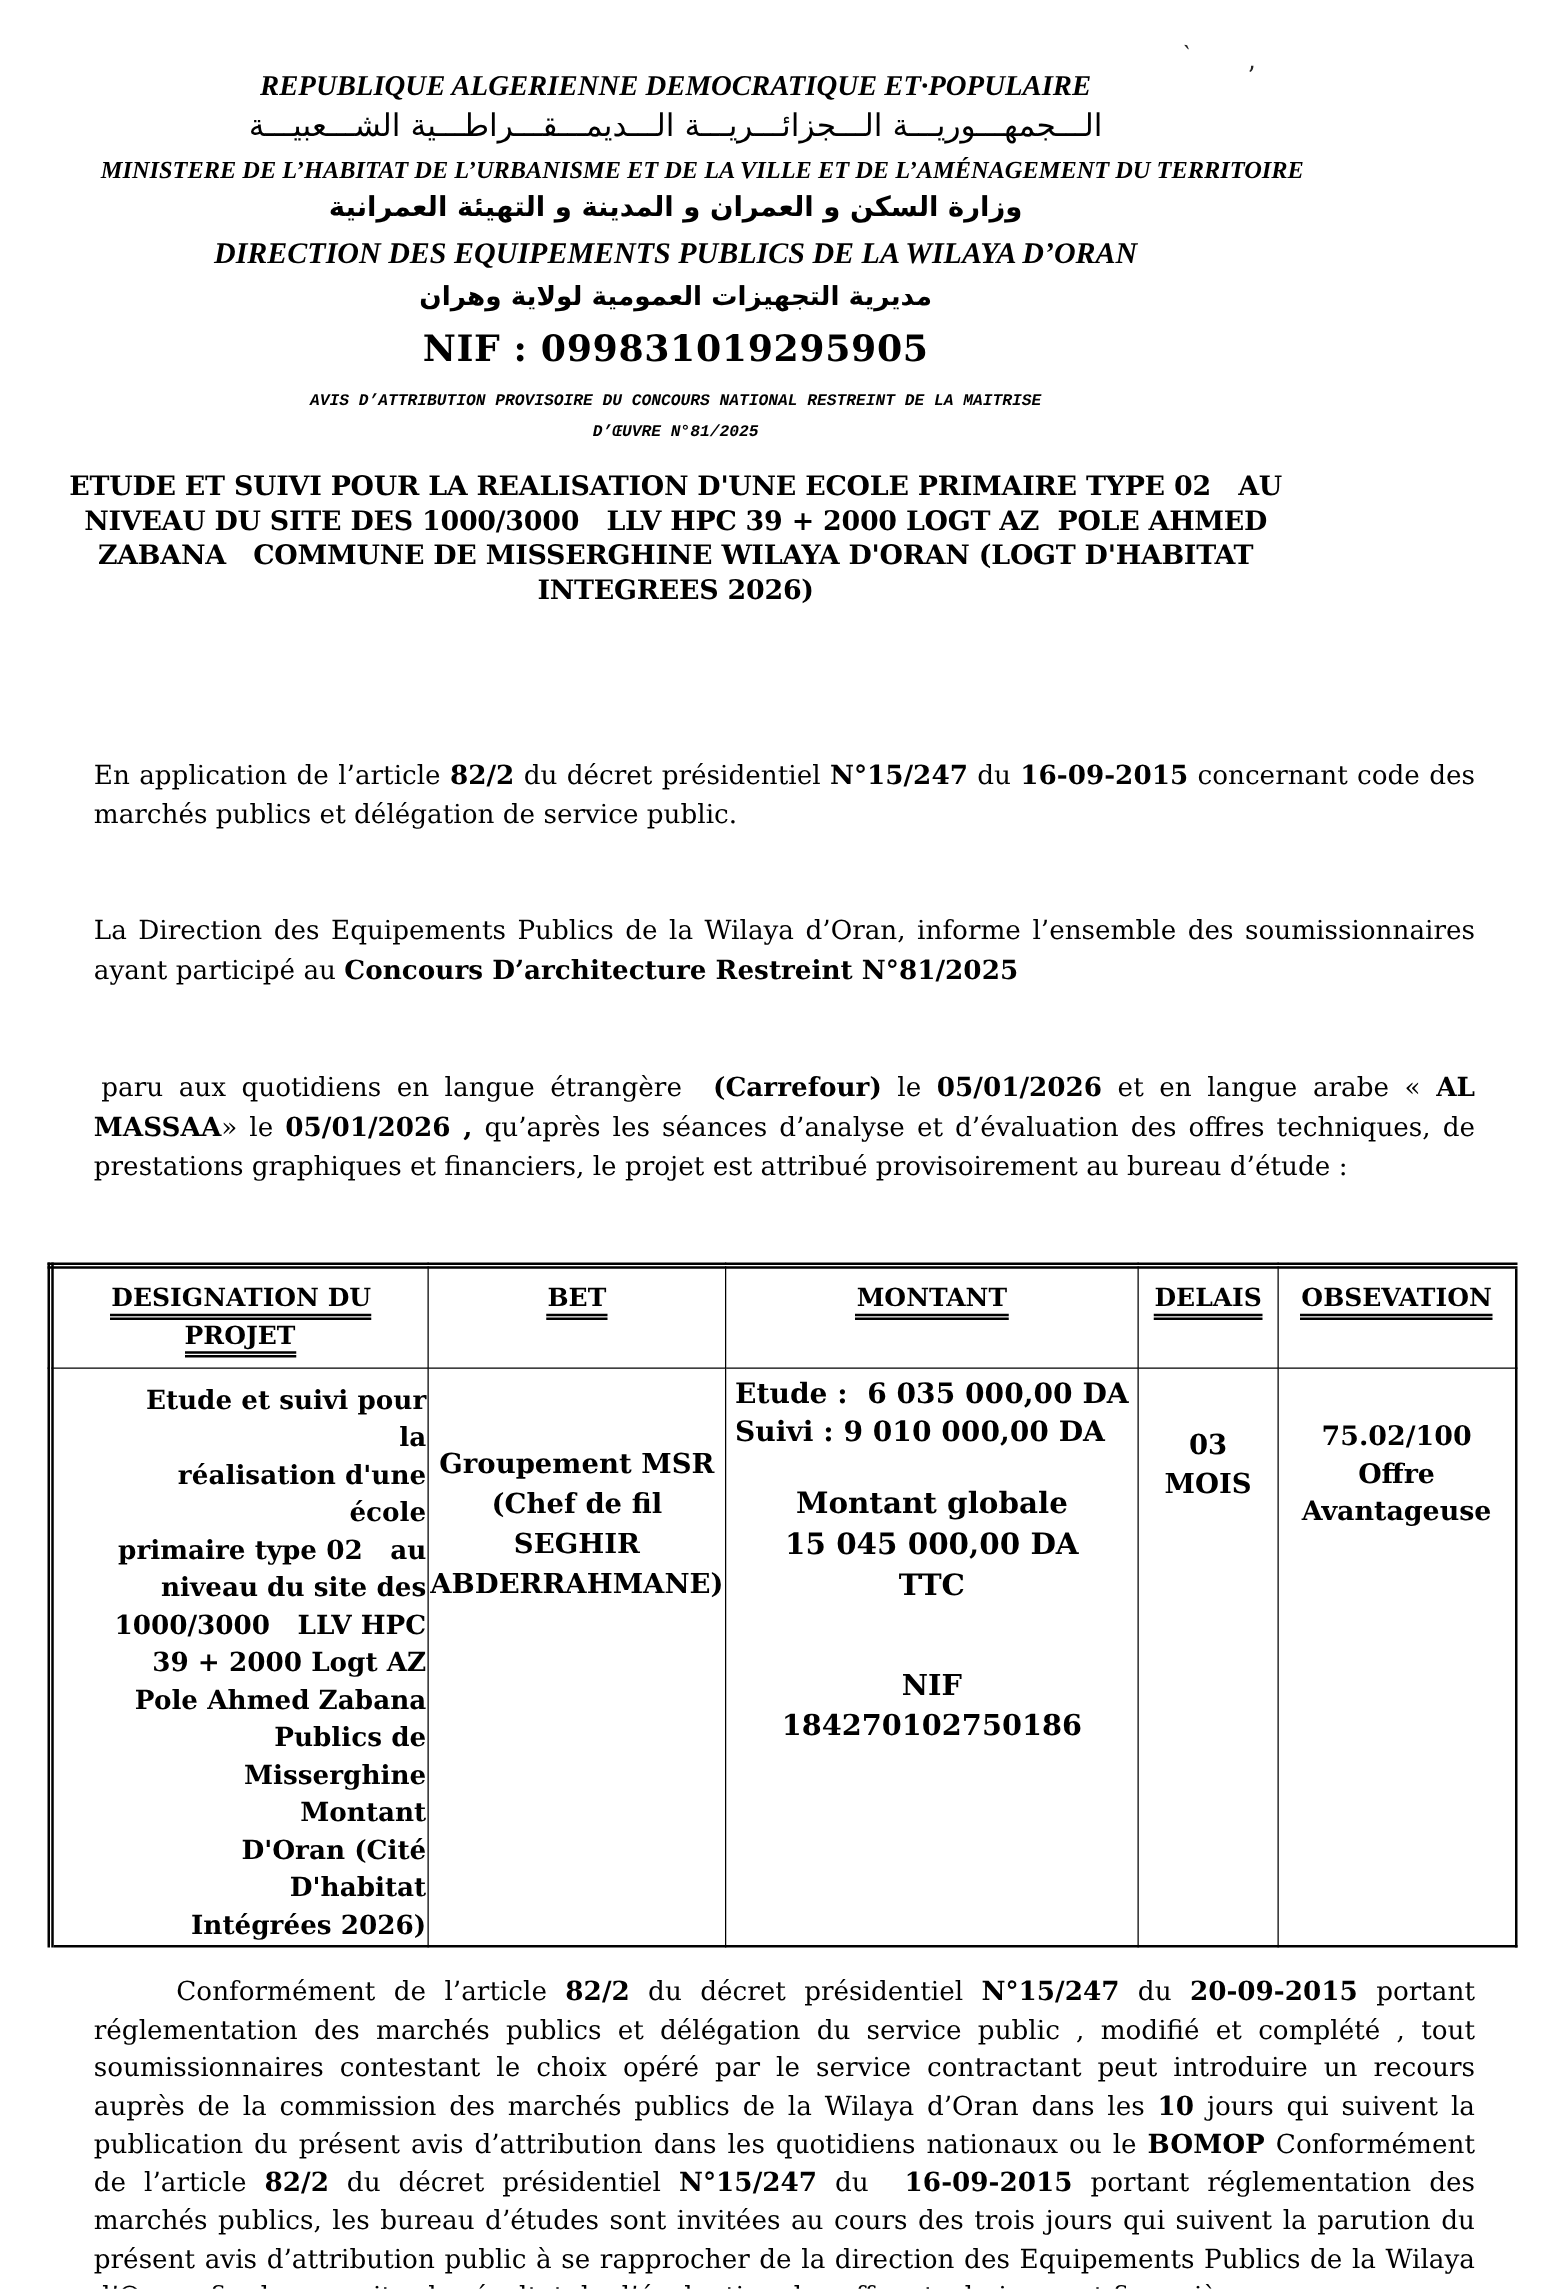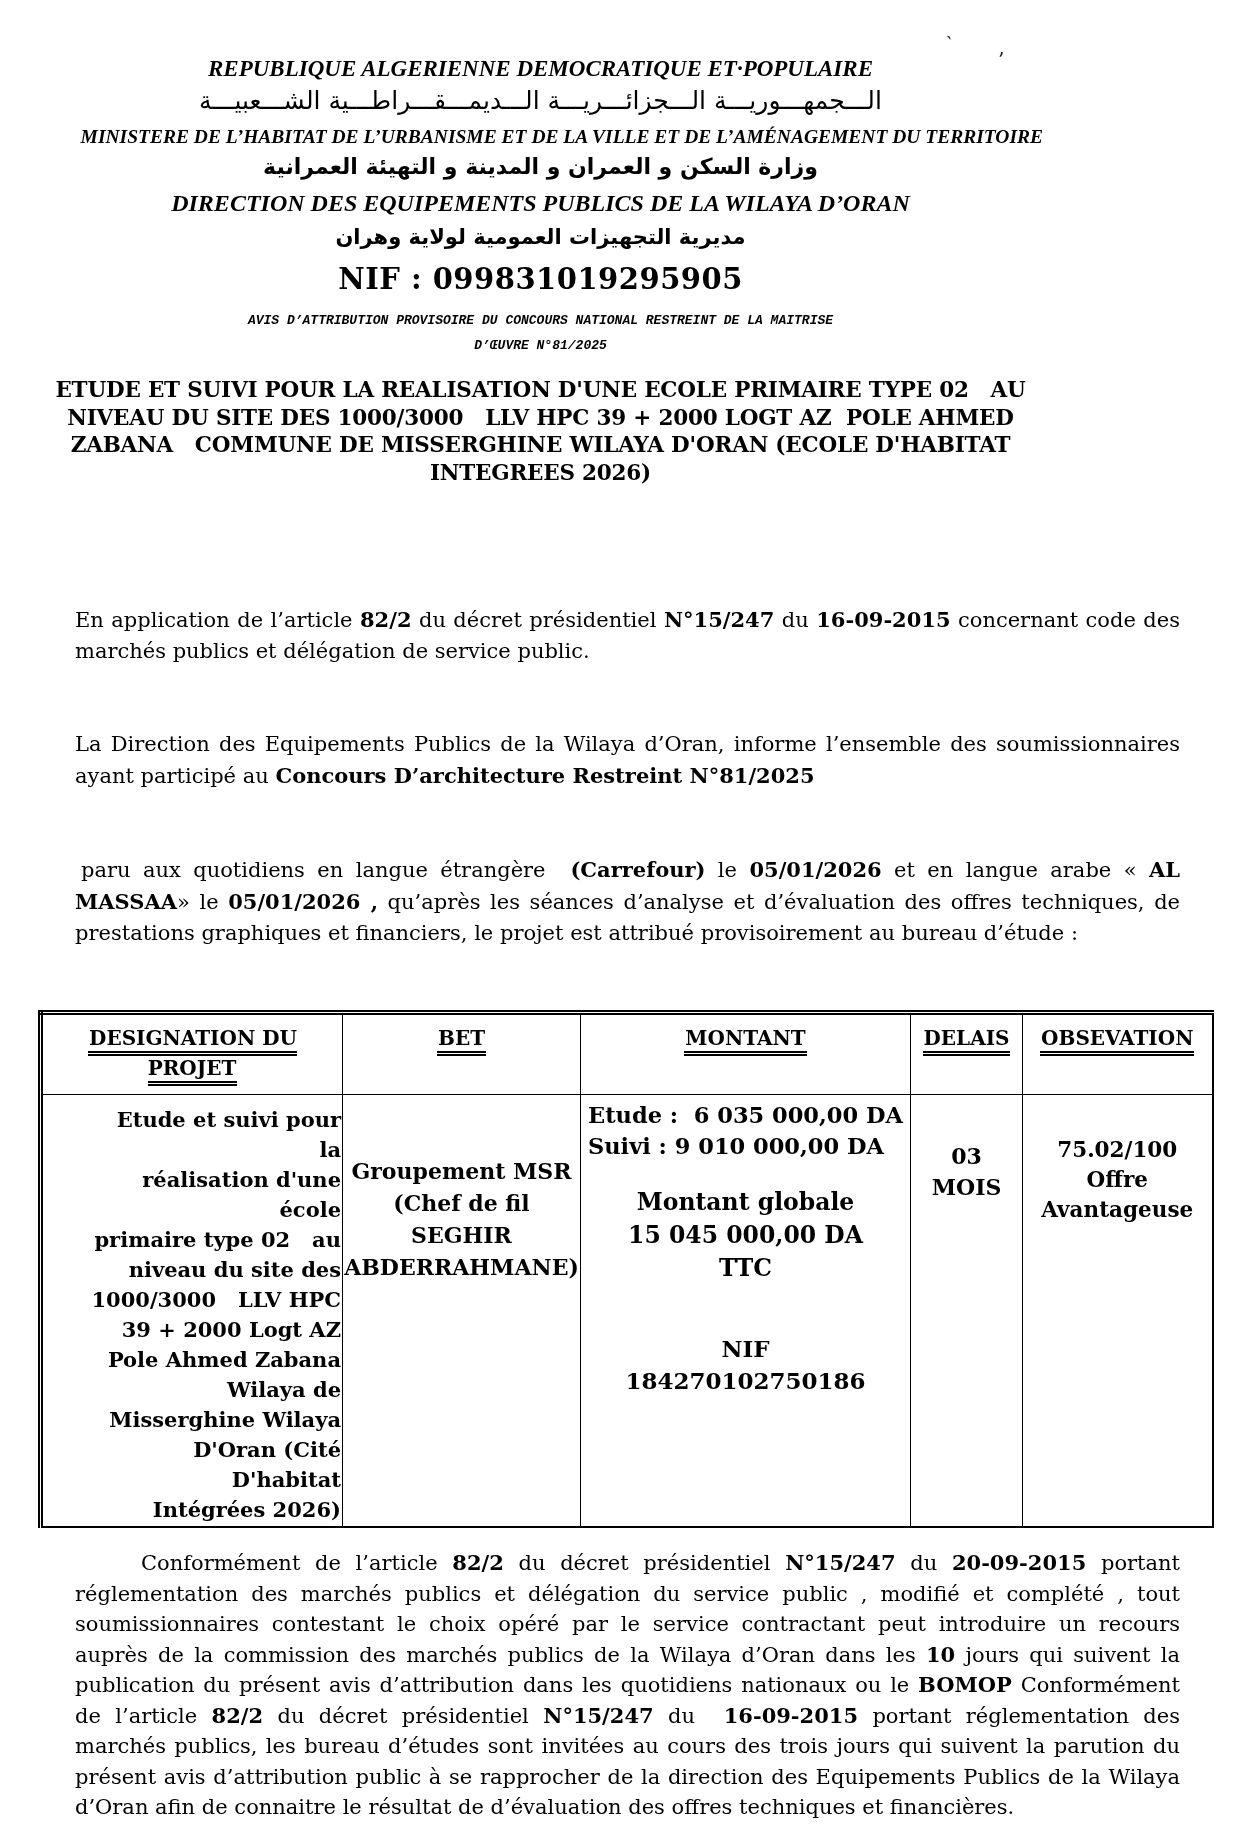--- a/index.html
+++ b/index.html
@@ -74,21 +74,21 @@
   <div class="direction-fr">DIRECTION DES EQUIPEMENTS PUBLICS DE LA WILAYA D’ORAN</div>
   <div class="direction-ar" dir="rtl">مديرية التجهيزات العمومية لولاية وهران</div>
   <div class="nif-line">NIF : 099831019295905</div>
   <div class="avis-title">
       <div class="ln">AVIS D’ATTRIBUTION PROVISOIRE DU CONCOURS NATIONAL RESTREINT DE LA MAITRISE</div>
       <div class="ln">D’ŒUVRE N°81/2025</div>
     </div>
   <div class="project-title">
       <div class="ln">ETUDE ET SUIVI POUR LA REALISATION D'UNE ECOLE PRIMAIRE TYPE 02   AU</div>
       <div class="ln">NIVEAU DU SITE DES 1000/3000   LLV HPC 39 + 2000 LOGT AZ  POLE AHMED</div>
-      <div class="ln">ZABANA   COMMUNE DE MISSERGHINE WILAYA D'ORAN (ECOLE D'HABITAT</div>
+      <div class="ln">ZABANA   COMMUNE DE MISSERGHINE WILAYA D'ORAN (LOGT D'HABITAT</div>
       <div class="ln">INTEGREES 2026)</div>
     </div>
 </div>
 
 <div class="par intro">
   <p class="p1"><span>En application de l’article </span><span class="b">82/2</span><span> du décret présidentiel </span><span class="b">N°15/247</span><span> du </span><span class="b">16-09-2015</span><span> concernant code des marchés publics et délégation de service public.</span></p>
   <p class="p2"><span>La Direction des Equipements Publics de la Wilaya d’Oran, informe l’ensemble des soumissionnaires ayant participé au </span><span class="b">Concours D’architecture Restreint N°81/2025</span></p>
   <p class="p3"><span>paru aux quotidiens en langue étrangère  </span><span class="b">(Carrefour)</span><span> le </span><span class="b">05/01/2026</span><span> et en langue arabe « </span><span class="b">AL MASSAA</span><span>» le </span><span class="b">05/01/2026 ,</span><span> qu’après les séances d’analyse et d’évaluation des offres techniques, de prestations graphiques et financiers, le projet est attribué provisoirement au bureau d’étude :</span></p>
 </div>
 
@@ -112,22 +112,22 @@
   <tbody>
     <tr>
       <td class="cell-designation">
           <div class="ln">Etude et suivi pour la</div>
           <div class="ln">réalisation d'une école</div>
           <div class="ln">primaire type 02   au</div>
           <div class="ln">niveau du site des</div>
           <div class="ln">1000/3000   LLV HPC</div>
           <div class="ln">39 + 2000 Logt AZ</div>
           <div class="ln">Pole Ahmed Zabana</div>
-          <div class="ln">Wilaya de</div>
-          <div class="ln">Misserghine Wilaya</div>
+          <div class="ln">Publics de</div>
+          <div class="ln">Misserghine Montant</div>
           <div class="ln">D'Oran (Cité D'habitat</div>
           <div class="ln">Intégrées 2026)</div>
         </td>
       <td class="cell-bet">
           <div class="ln">Groupement MSR</div>
           <div class="ln">(Chef de fil SEGHIR</div>
           <div class="ln">ABDERRAHMANE)</div>
         </td>
       <td class="cell-montant">
         <div class="montant-top">

